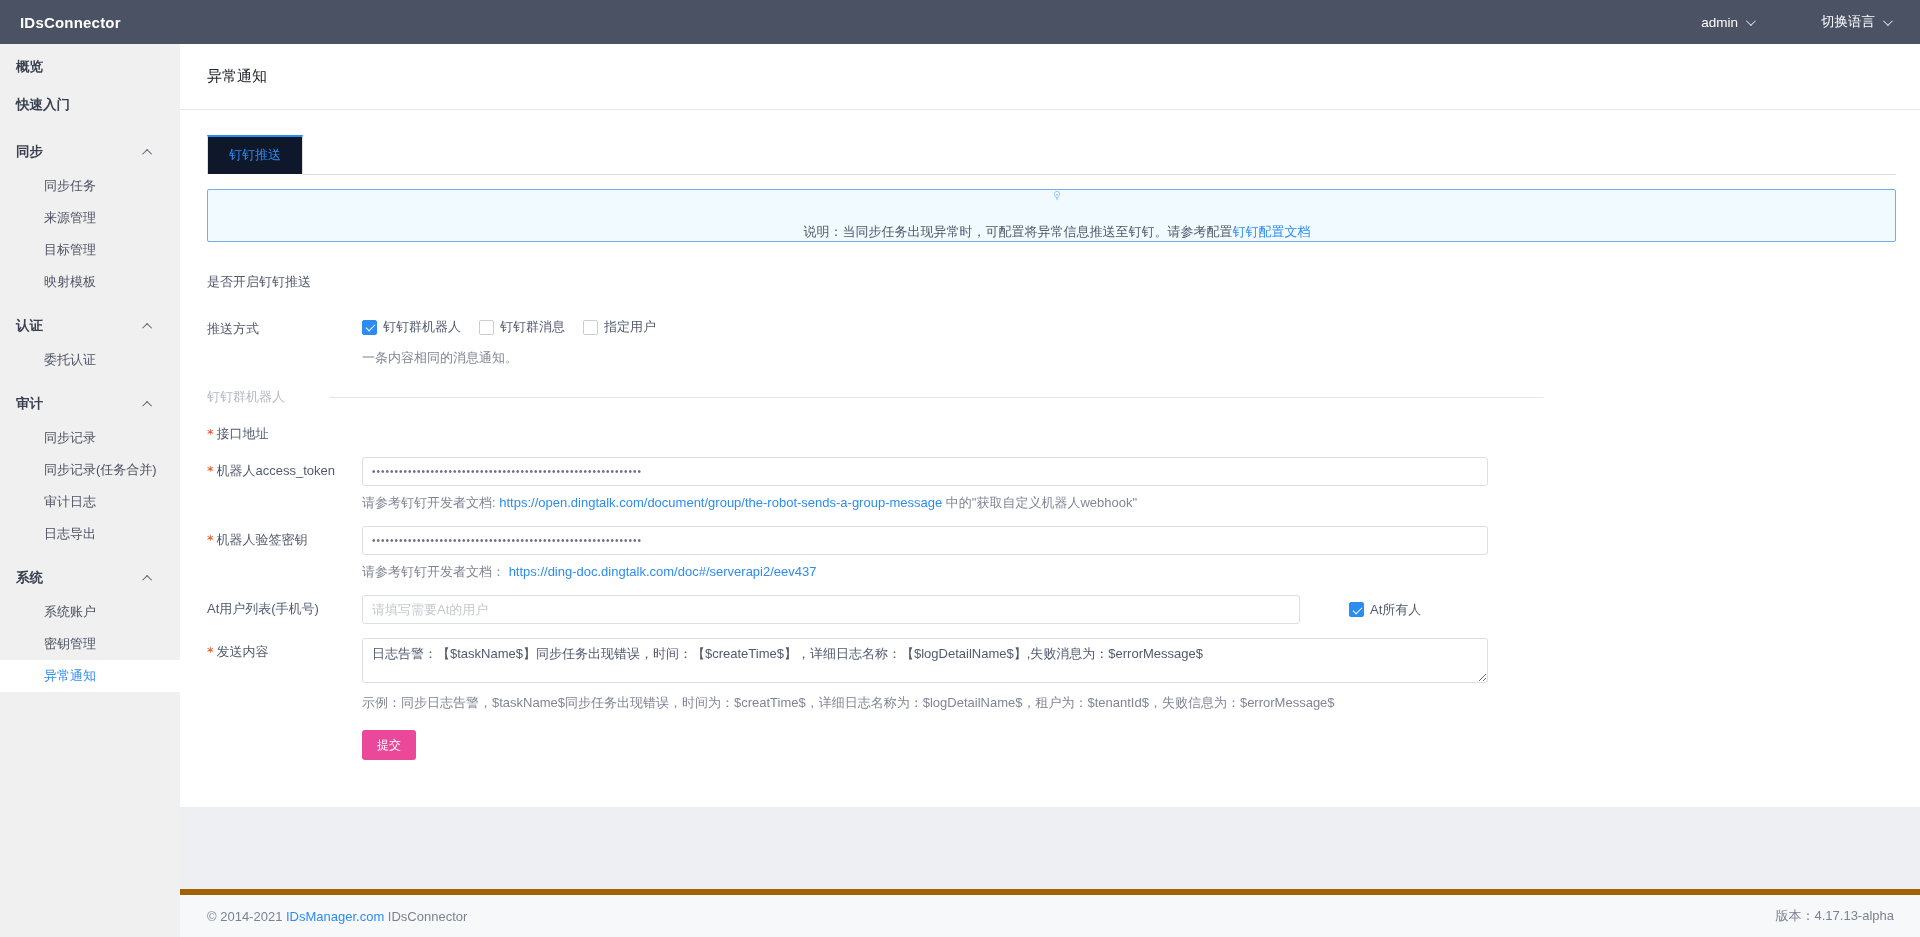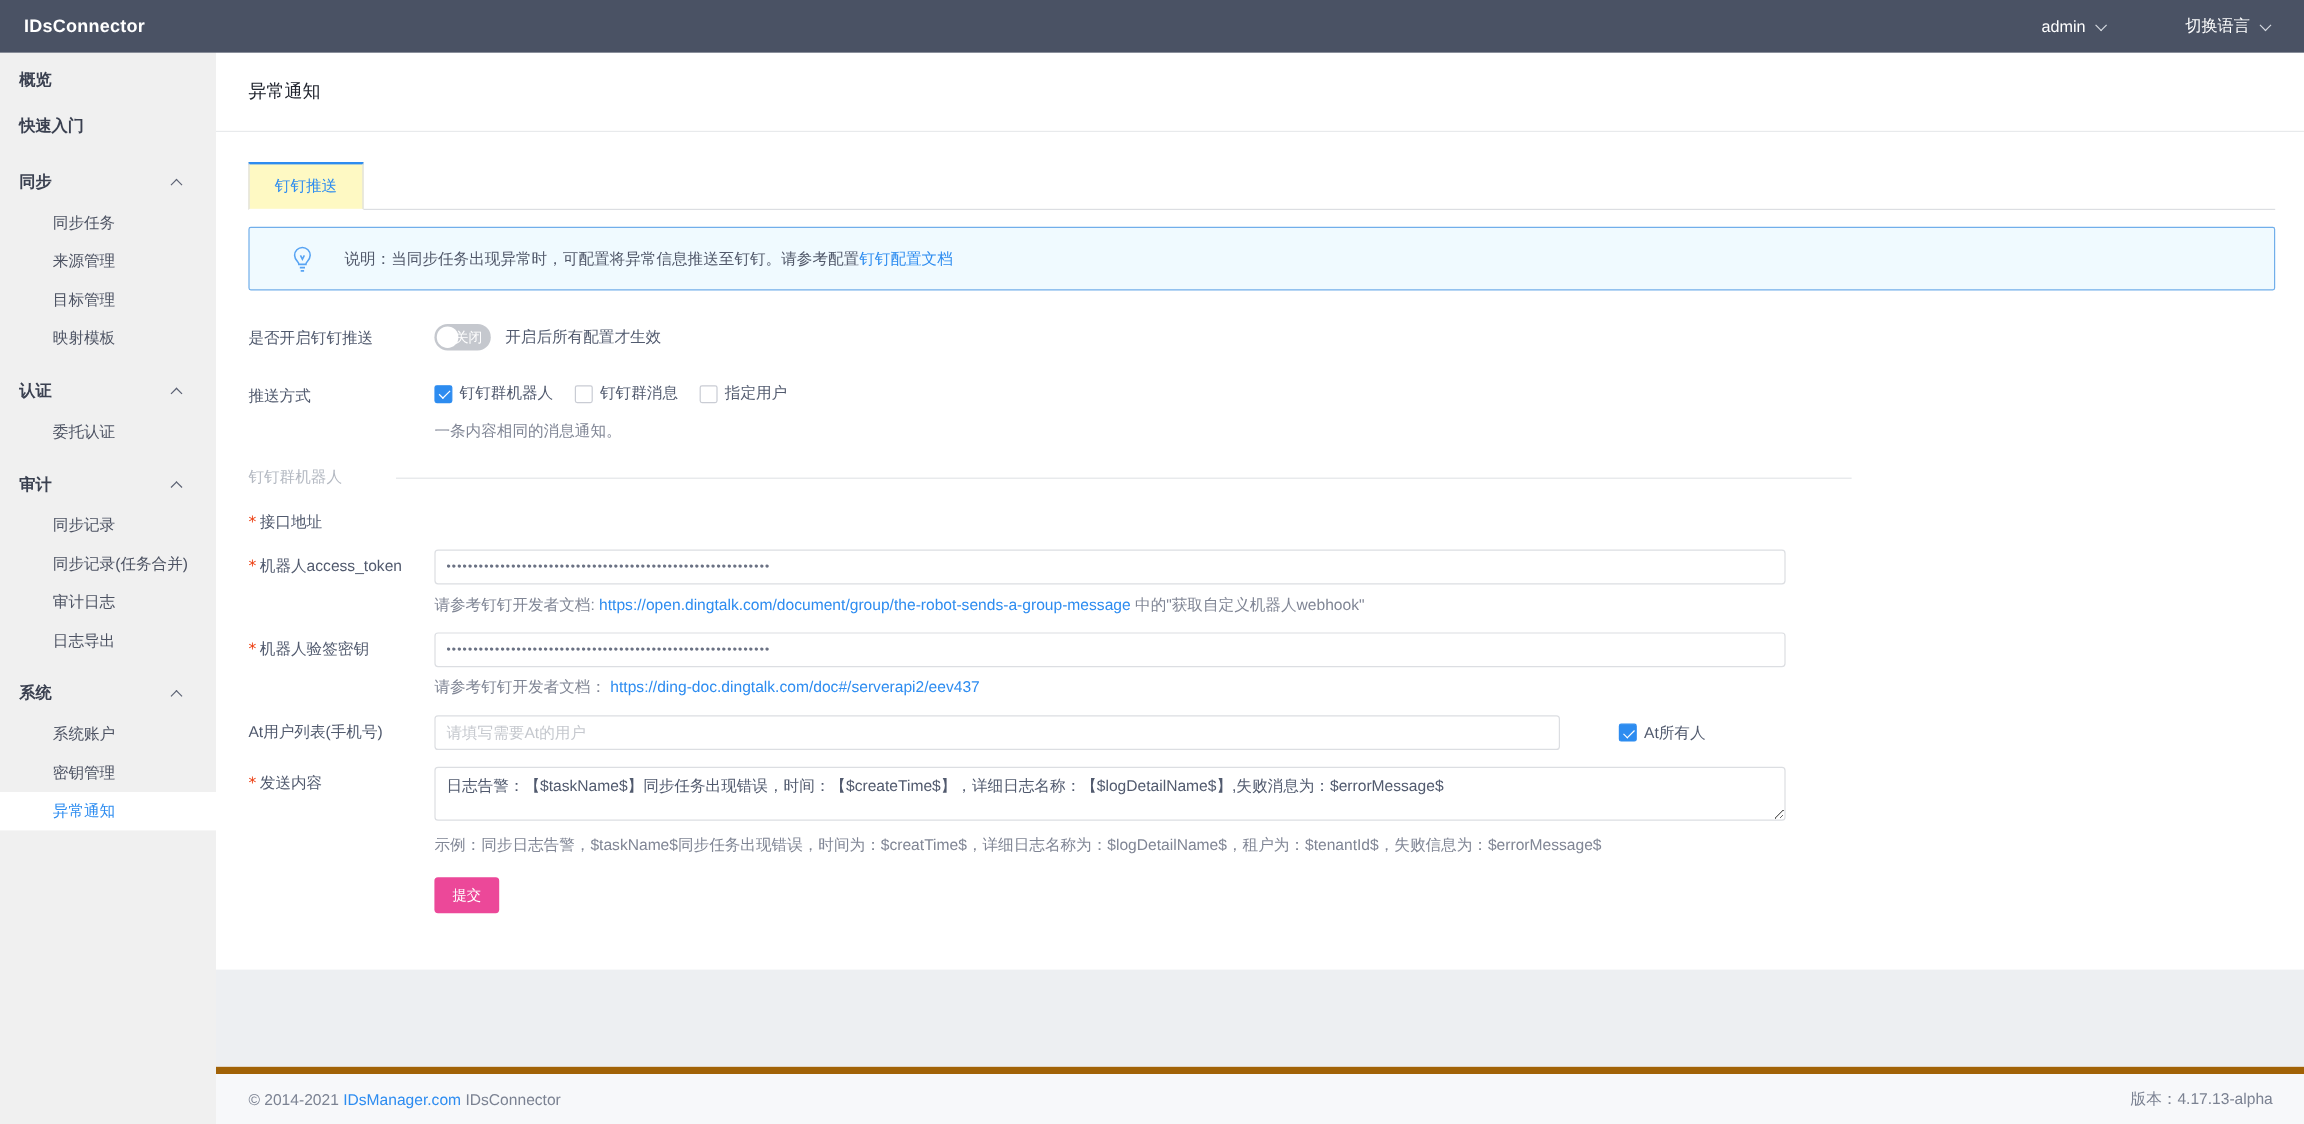--- a/index.html
+++ b/index.html
@@ -34,26 +34,26 @@
   .main { flex:1; display:flex; flex-direction:column; min-width:0; }
   .page-header { height:66px; background:#fff; border-bottom:1px solid #e8eaec;
     display:flex; align-items:center; padding-left:27px; }
   .page-title { font-size:15px; color:#20242e; font-weight:normal; }
 
   .content { background:#fff; padding:25px 24px 47px 27px; }
 
   
   .tabbar { border-bottom:1px solid #dcdee2; margin-bottom:14px; }
   .tab { display:inline-block; padding:9px 21px 10px; font-size:13px; color:#2d8cf0;
-    background:#fef9c3; border:1px solid #dcdee2; border-top:2px solid #2d8cf0;
+    background:#0f172a; border:1px solid #dcdee2; border-top:2px solid #2d8cf0;
     border-bottom:1px solid #fff; margin-bottom:-1px; cursor:pointer; }
 
   
   .banner { height:53px; border:1px solid #71aeea; background:#f0faff; border-radius:2px;
-    display:flex; align-items:center; padding:0 20px 0 31px; gap:22px; margin-bottom:26px; }
+    display:flex; align-items:center; padding:0 20px 0 31px; gap:22px; margin-bottom:26px;flex-direction:column; }
   .banner-text { font-size:13px; color:#51586a; }
   .banner a, .lnk { color:#2d8cf0; text-decoration:none; cursor:pointer; }
 
   
   .form { width:1336px; font-size:13px; color:#515a6e; }
   .frow { display:flex; margin-bottom:24px; }
   .flabel { width:155px; flex:none; padding-top:5px; color:#515a6e; }
   .req::before { content:"*"; color:#ed4014; margin-right:3px; font-family:"DejaVu Sans",sans-serif; }
   .fctrl { flex:1; min-width:0; }
 
@@ -193,27 +193,20 @@
         </svg>
         <div class="banner-text">
           <span>说明：当同步任务出现异常时，可配置将异常信息推送至钉钉。请参考配置</span><a href="#">钉钉配置文档</a>
         </div>
       </div>
 
       <div class="form">
 
         <div class="frow">
           <div class="flabel">是否开启钉钉推送</div>
-          <div class="fctrl row-inline">
-            <div class="switch">
-              <span class="knob"></span>
-              <span class="sw-text">关闭</span>
-            </div>
-            <span class="hint">开启后所有配置才生效</span>
-          </div>
         </div>
 
         <div class="frow" style="margin-bottom:20px">
           <div class="flabel">推送方式</div>
           <div class="fctrl">
             <div class="cb-row">
               <span class="cb-item">
                 <span class="cbox checked"></span>
                 <span>钉钉群机器人</span>
               </span>

